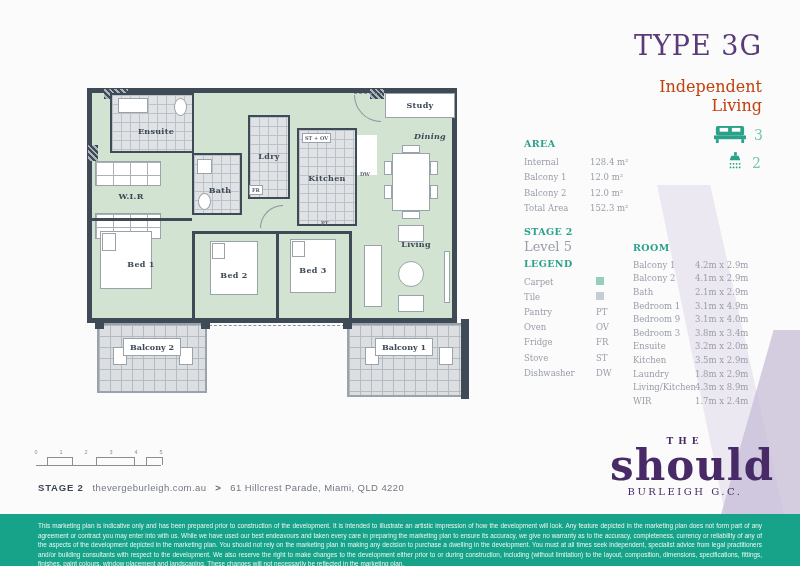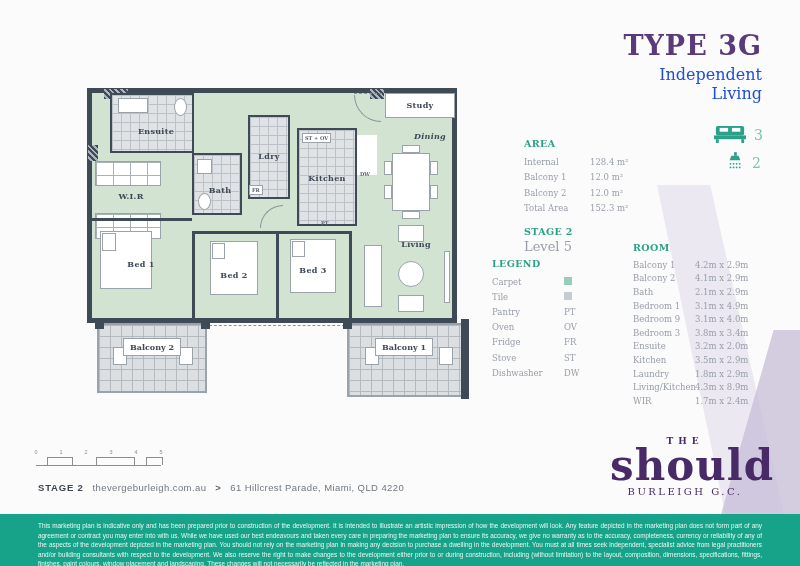--- a/index.html
+++ b/index.html
@@ -9,22 +9,22 @@
 
   
   .vmark{position:absolute;pointer-events:none;}
   .vmark-left{right:10px;top:185px;width:190px;height:330px;background:#ded9e8;opacity:.55;
               clip-path:polygon(30% 0,58% 0,97% 100%,66% 100%);}
   .vmark-right{right:0;top:330px;width:120px;height:185px;background:#c7bdd7;opacity:.75;
                clip-path:polygon(78% 0,100% 0,100% 100%,34% 100%);}
 
   
   .title-block{right:38px;top:30px;text-align:right;}
-  .title-type{font-size:27px;font-weight:bold;color:#5a3a78;letter-spacing:1px;}
-  .title-sub{font-size:16px;color:#1d4ed8;line-height:1.2;margin-top:4px;}
+  .title-type{font-size:27px;font-weight:normal;color:#5a3a78;letter-spacing:1px;}
+  .title-sub{font-size:16px;color:#c2410c;line-height:1.2;margin-top:16px;}
   .icon-stat{position:absolute;display:flex;align-items:center;gap:8px;}
   .icon-stat .count{font-size:14px;color:#79c3b1;}
   .heading{font-size:9.5px;font-weight:bold;color:#2aa189;letter-spacing:.4px;margin-bottom:5px;}
   .info-rows{display:flex;flex-direction:column;}
   .info-row{display:flex;font-size:8.5px;color:#989ea7;height:15.5px;align-items:center;}
   .info-row .lbl{width:66px;}
   .legend-row{display:flex;font-size:8.5px;color:#989ea7;height:15.2px;align-items:center;width:88px;}
   .legend-row .lbl{flex:1;}
   .legend-row .key{width:16px;text-align:left;}
   .swatch{width:8px;height:8px;display:inline-block;}
@@ -254,21 +254,21 @@
           <span>152.3 m²</span>
         </div>
     </div>
   </div>
 
   <div class="abs" style="left:524px;top:226px;">
     <div class="heading" style="margin-bottom:2px;">STAGE 2</div>
     <div style="font-size:13px;color:#989ea7;">Level 5</div>
   </div>
 
-  <div class="abs" style="left:492px;top:258px;">
+  <div class="abs" style="left:524px;top:258px;">
     <div class="heading">LEGEND</div>
     <div class="legend-row">
         <span class="lbl">Carpet</span>
         <span class="key"><span class="swatch carpet"></span></span>
       </div>
     <div class="legend-row">
         <span class="lbl">Tile</span>
         <span class="key"><span class="swatch tile"></span></span>
       </div>
     <div class="legend-row">

